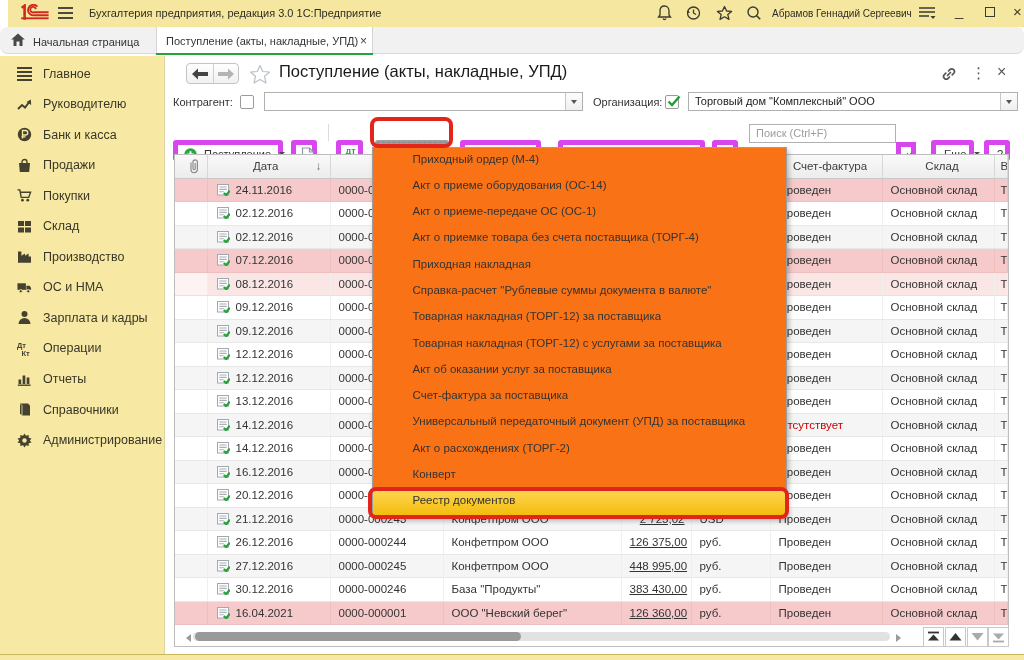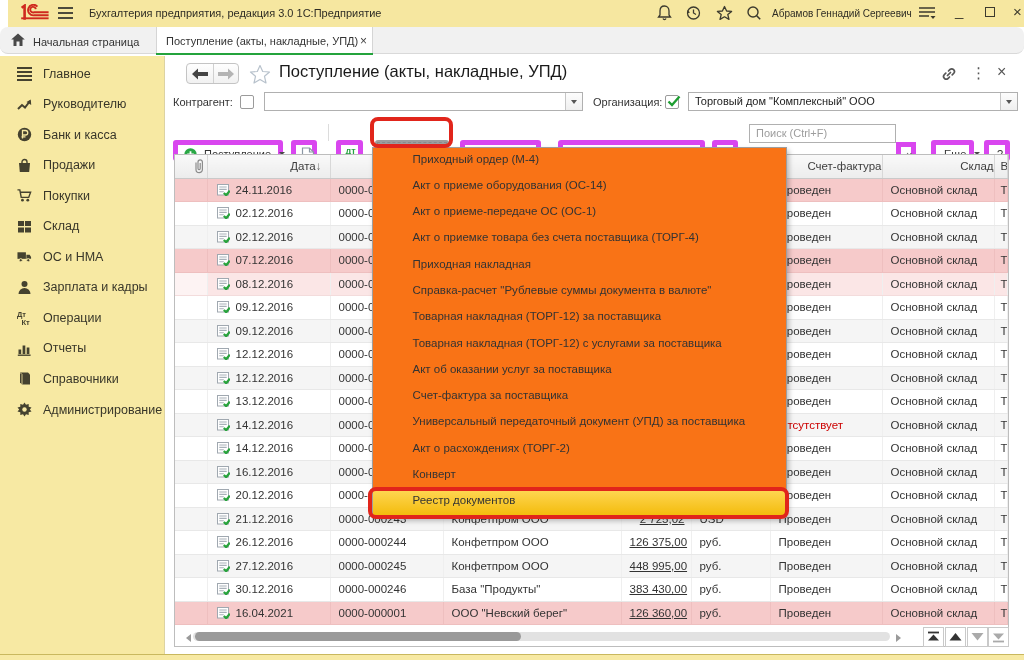--- a/index.html
+++ b/index.html
@@ -46,21 +46,21 @@
 .ffield .val { position:absolute; left:6px; top:2px; white-space:nowrap; }
 
 
 .tbtn { position:absolute; top:66px; height:21px; border:5px solid #d946ef; border-radius:3px; background:#fff; font-size:11px; color:#333;margin-top:18px; }
 .tbtn .lbl { position:absolute; white-space:nowrap; }
 .caret { display:inline-block; width:0; height:0; border:3px solid transparent; border-top:3.8px solid #4a4a4a; vertical-align:middle; margin-left:5px; }
 
 
 #tbl { position:absolute; left:9px; top:98px; width:835px; height:493px; border:1px solid #bdbdbd; background:#fff; }
 table { border-collapse:collapse; table-layout:fixed; width:833px; }
-th { height:23px; background:linear-gradient(#f9f9f9,#ececec); border-right:1px solid #d8d8d8; border-bottom:1px solid #c9c9c9; font-weight:normal; font-size:11.5px; color:#3d3d3d; text-align:right; padding-left:8px; white-space:nowrap; overflow:hidden; }
+th { height:23px; background:linear-gradient(#f9f9f9,#ececec); border-right:1px solid #d8d8d8; border-bottom:1px solid #c9c9c9; font-weight:normal; font-size:11.5px; color:#3d3d3d; text-align:center; padding-left:8px; white-space:nowrap; overflow:hidden; }
 td:last-child, th:last-child { padding-left:6px !important; }
 td { height:23.5px; border-right:1px solid #efefef; border-bottom:1px solid #e8e8e8; font-size:11.5px; color:#333; padding-left:8px; white-space:nowrap; overflow:hidden; }
 tr.stripe td { background:#f5f5f5; }
 tr.pink td { background:#f6caca; border-bottom-color:#eebfbf; border-right-color:#eebfbf; }
 tr.ppink td { background:#fbe6e6; border-bottom-color:#f3dcdc; }
 tr.ppink td:first-child { background:#fdf3f3; }
 td.sum { text-align:right; padding-right:6px;text-decoration:underline; }
 td.red { color:#c00; }
 .dcell { position:relative; padding-left:28px !important;margin-top:8px; }
 .dico { position:absolute; left:9px; top:5px; width:13px; height:12px; }
@@ -172,20 +172,26 @@
       <div class="tx">Покупки</div>
     </div>
   <div class="sbitem">
       <svg class="ic" viewBox="0 0 15 15">
         <rect x="1" y="2" width="6" height="5" fill="#45422f"></rect>
         <rect x="8" y="2" width="6" height="5" fill="#45422f"></rect>
         <rect x="1" y="8.5" width="6" height="5" fill="#45422f"></rect>
         <rect x="8" y="8.5" width="6" height="5" fill="#45422f"></rect>
       </svg>
       <div class="tx">Склад</div>
+    </div>
+  <div class="sbitem">
+      <svg class="ic" viewBox="0 0 15 15">
+        <path d="M1 13.8 V2.6 H4.4 V6.8 L8 4.4 V6.8 L11.6 4.4 V7.4 H14 V13.8 Z" fill="#45422f"></path>
+      </svg>
+      <div class="tx">Производство</div>
     </div>
   <div class="sbitem">
       <svg class="ic" viewBox="0 0 16 15">
         <rect x="0.5" y="3" width="9" height="7" fill="#45422f"></rect>
         <path d="M10 5.5 H13.5 L15 8 V10 H10 Z" fill="#45422f"></path>
         <circle cx="4" cy="11.5" r="1.7" fill="#45422f" stroke="#f7e9a3"></circle>
         <circle cx="12" cy="11.5" r="1.7" fill="#45422f" stroke="#f7e9a3"></circle>
       </svg>
       <div class="tx">ОС и НМА</div>
     </div>

